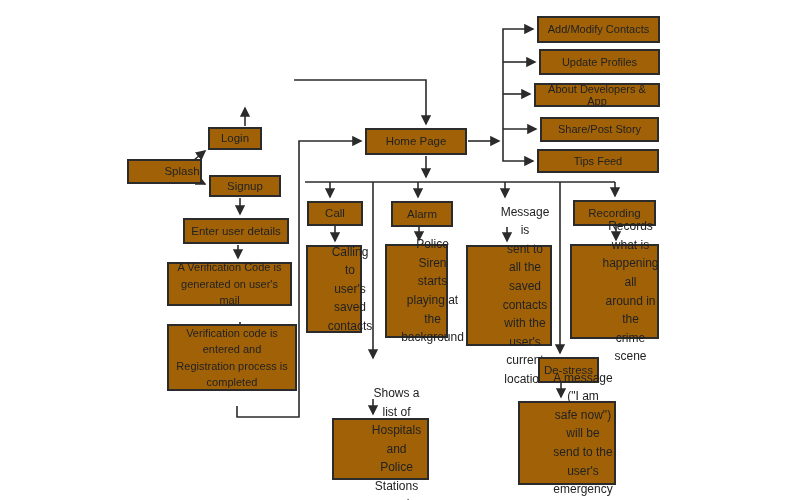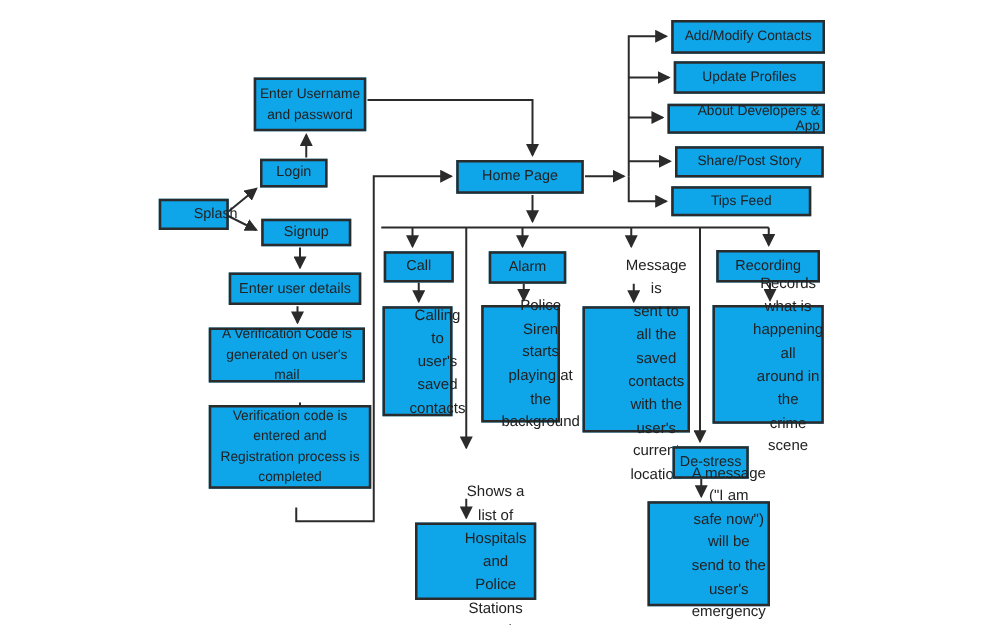--- a/index.html
+++ b/index.html
@@ -3,21 +3,21 @@
 <meta charset="utf-8">
 <style>
   html,body{margin:0;padding:0;}
   body{
     width:800px;height:500px;background:#ffffff;position:relative;overflow:hidden;
     font-family:"Liberation Sans", sans-serif;color:#1f1f1f;
   }
   #canvas{position:absolute;left:0;top:0;width:800px;height:500px;}
   svg.wires{position:absolute;left:0;top:0;z-index:1;}
   .node{
-    position:absolute;box-sizing:border-box;background:#0ea5e9;
+    position:absolute;box-sizing:border-box;background:#a16207;
     border:2px solid #2b2b2b;display:flex;align-items:center;justify-content:center;
     text-align:center;white-space:pre-line;z-index:2;
     font-size:11px;line-height:1.5;color:#222;padding:1px 2px;
   }
   .node.small{font-size:11.5px;line-height:1.1;}
   .node.menu{font-size:11px;line-height:1.1;}
   .node.desc{font-size:12px;line-height:1.55;padding-left:34px;}
 </style>
 </head>
 <body>
@@ -54,40 +54,38 @@
     <path d="M373,182 L373,358" marker-end="url(#arr)"></path>
     <path d="M560,182 L560,353" marker-end="url(#arr)"></path>
     <path d="M335,226 L335,241" marker-end="url(#arr)"></path>
     <path d="M419,227 L419,240" marker-end="url(#arr)"></path>
     <path d="M507,227 L507,241" marker-end="url(#arr)"></path>
     <path d="M616,226 L616,240" marker-end="url(#arr)"></path>
     <path d="M373,399 L373,414" marker-end="url(#arr)"></path>
     <path d="M561,383 L561,397" marker-end="url(#arr)"></path>
   </svg>
 
-  <div class="node small" style="left:127px;top:159px;width:56px;height:25px;padding-left:37px;">Splash</div>
+  <div class="node small" style="left:127px;top:159px;width:75px;height:25px;padding-left:37px;">Splash</div>
   <div class="node small" style="left:208px;top:127px;width:54px;height:23px;">Login</div>
   <div class="node small" style="left:209px;top:175px;width:72px;height:22px;">Signup</div>
-  <div class="node" style="left:203px;top:62px;width:90px;height:43px;">Enter Username
-and password</div>
   <div class="node small" style="left:183px;top:218px;width:106px;height:26px;">Enter user details</div>
   <div class="node" style="left:167px;top:262px;width:125px;height:44px;">A Verification Code is
 generated on user's
 mail</div>
   <div class="node" style="left:167px;top:324px;width:130px;height:67px;">Verification code is
 entered and
 Registration process is
 completed</div>
   <div class="node small" style="left:365px;top:128px;width:102px;height:27px;">Home Page</div>
 
   <div class="node menu" style="left:537px;top:16px;width:123px;height:27px;">Add/Modify Contacts</div>
   <div class="node menu" style="left:539px;top:49px;width:121px;height:26px;">Update Profiles</div>
-  <div class="node menu" style="left:534px;top:83px;width:126px;height:24px;text-align:right;">About Developers &amp; App</div>
+  <div class="node menu" style="left:534px;top:83px;width:126px;height:24px;">About Developers &amp; App</div>
   <div class="node menu" style="left:540px;top:117px;width:119px;height:25px;">Share/Post Story</div>
-  <div class="node menu" style="left:537px;top:149px;width:112px;height:24px;text-align:center;">Tips Feed</div>
+  <div class="node menu" style="left:537px;top:149px;width:122px;height:24px;text-align:center;">Tips Feed</div>
 
   <div class="node small" style="left:307px;top:201px;width:56px;height:25px;">Call</div>
   <div class="node small" style="left:391px;top:201px;width:62px;height:26px;">Alarm</div>
   <div class="node small" style="left:573px;top:200px;width:83px;height:26px;">Recording</div>
 
   <div class="node desc" style="left:306px;top:245px;width:56px;height:88px;">Calling
 to user's
 saved
 contacts</div>
   <div class="node desc" style="left:385px;top:244px;width:63px;height:94px;">Police Siren

